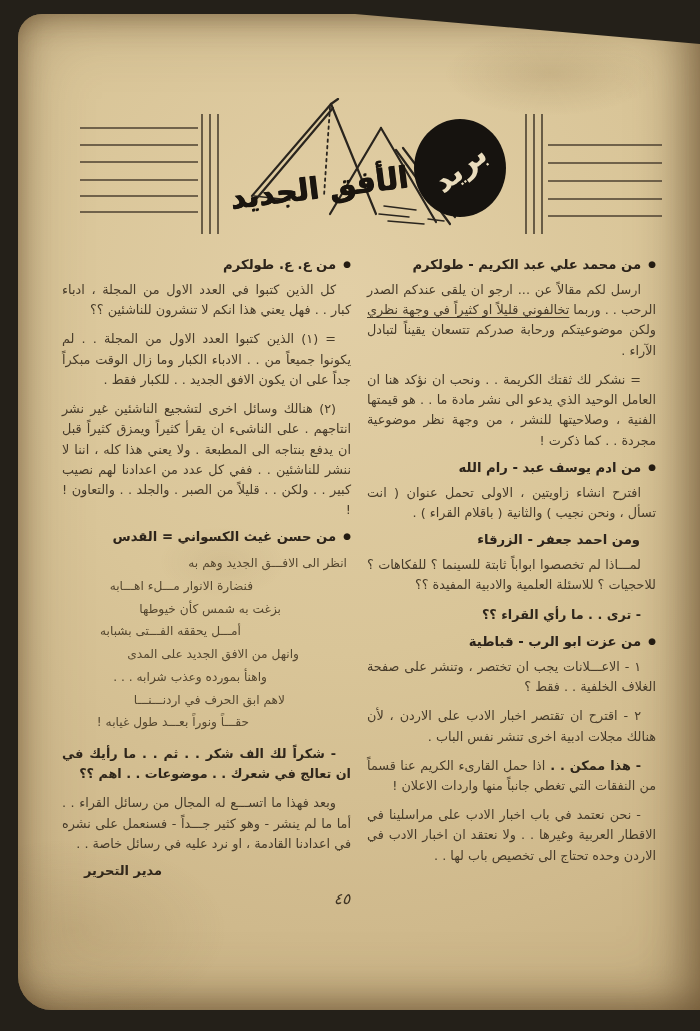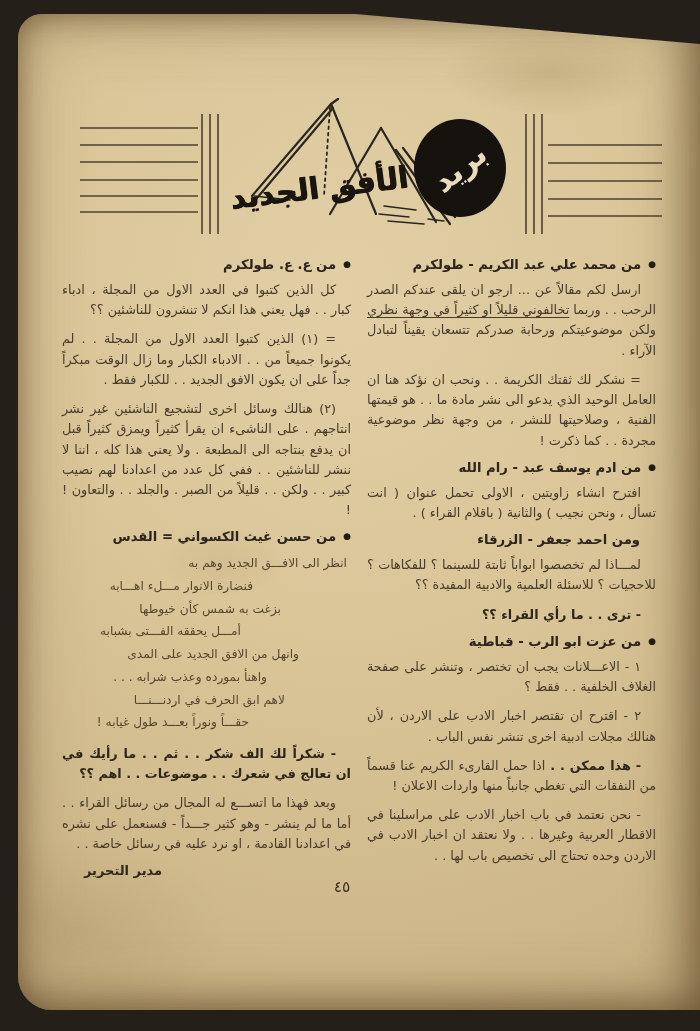--- a/index.html
+++ b/index.html
@@ -73,21 +73,21 @@
   .poem-line:nth-child(5){padding-right:52px;}
   .poem-line:nth-child(6){padding-right:84px;}
   .poem-line:nth-child(7){padding-right:66px;}
   .poem-line:nth-child(8){padding-right:102px;}
   .signature{
     font-weight:bold;font-size:13px;color:#2f261a;
     text-align:left;padding-left:22px;margin-top:4px;
   }
   .page-number{
     text-align:center;font-size:15.5px;color:#3d3222;
-    transform:translateX(-17px);
+    margin-top:12px;transform:translateX(-17px);font-style:italic;
   }
 </style>
 </head>
 <body>
 
 <div class="paper">
 
   <header class="masthead">
 
     <svg class="deco deco-left" width="140" height="126" viewBox="0 0 140 126">

